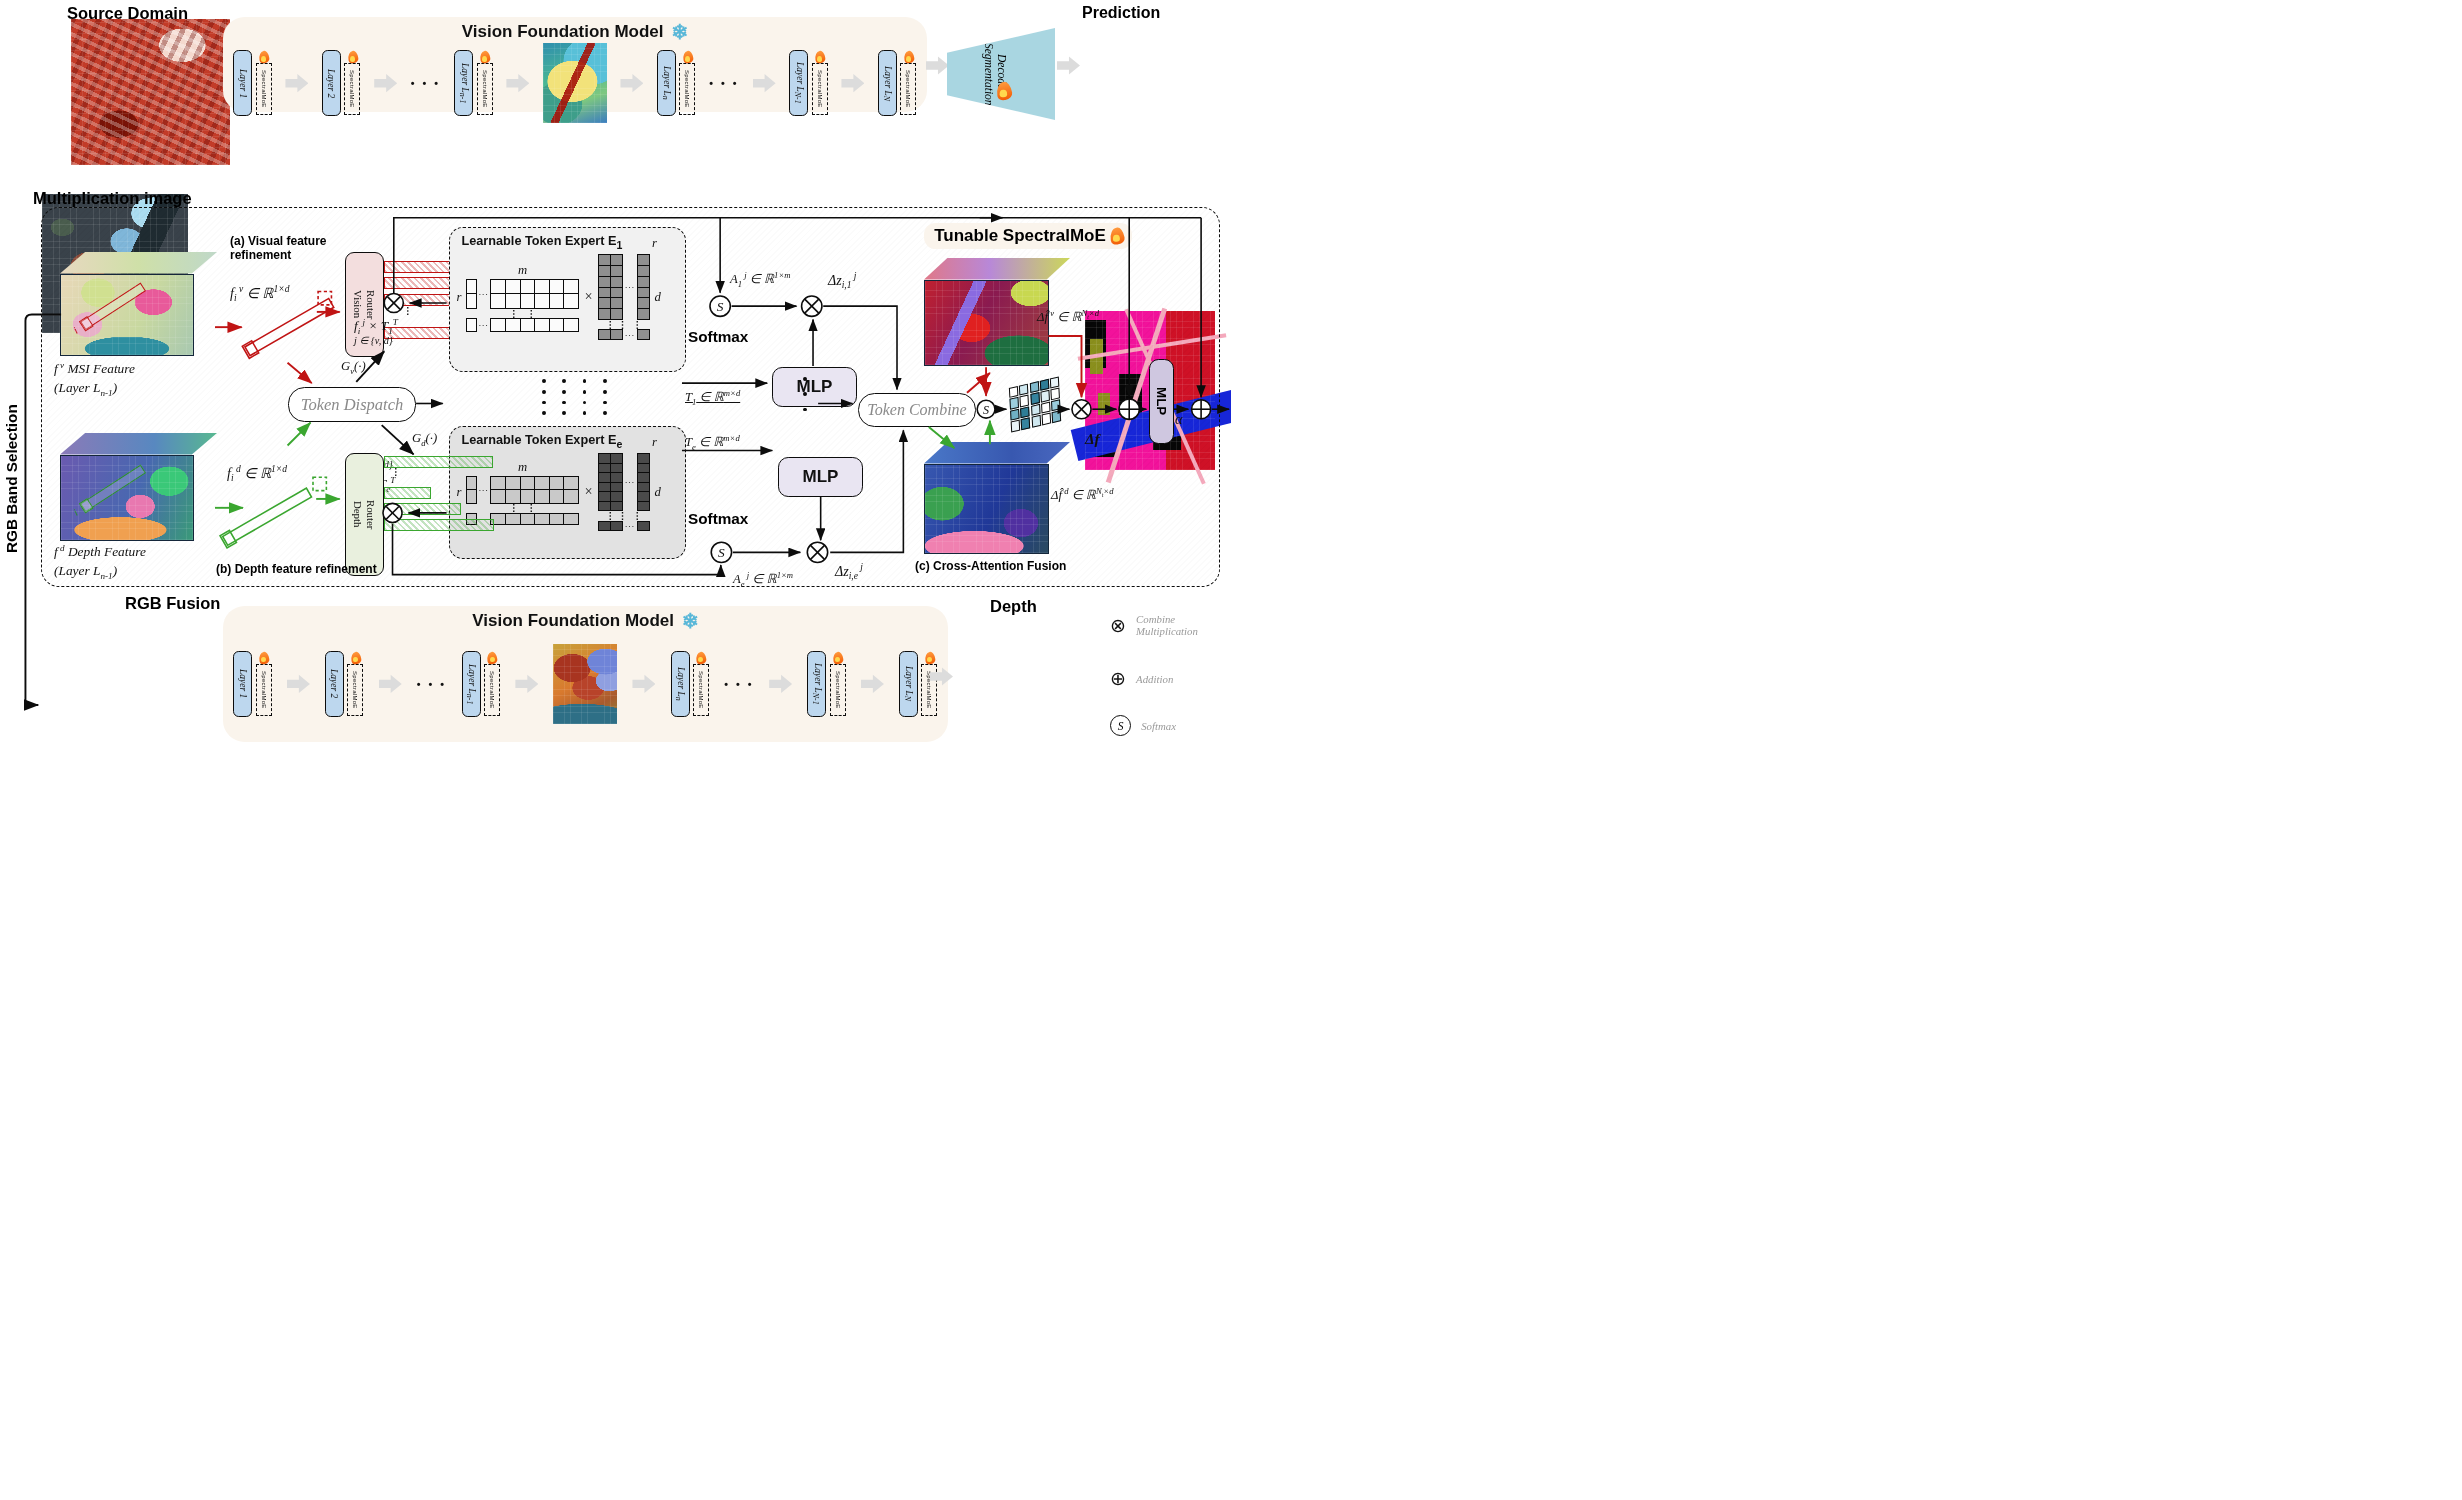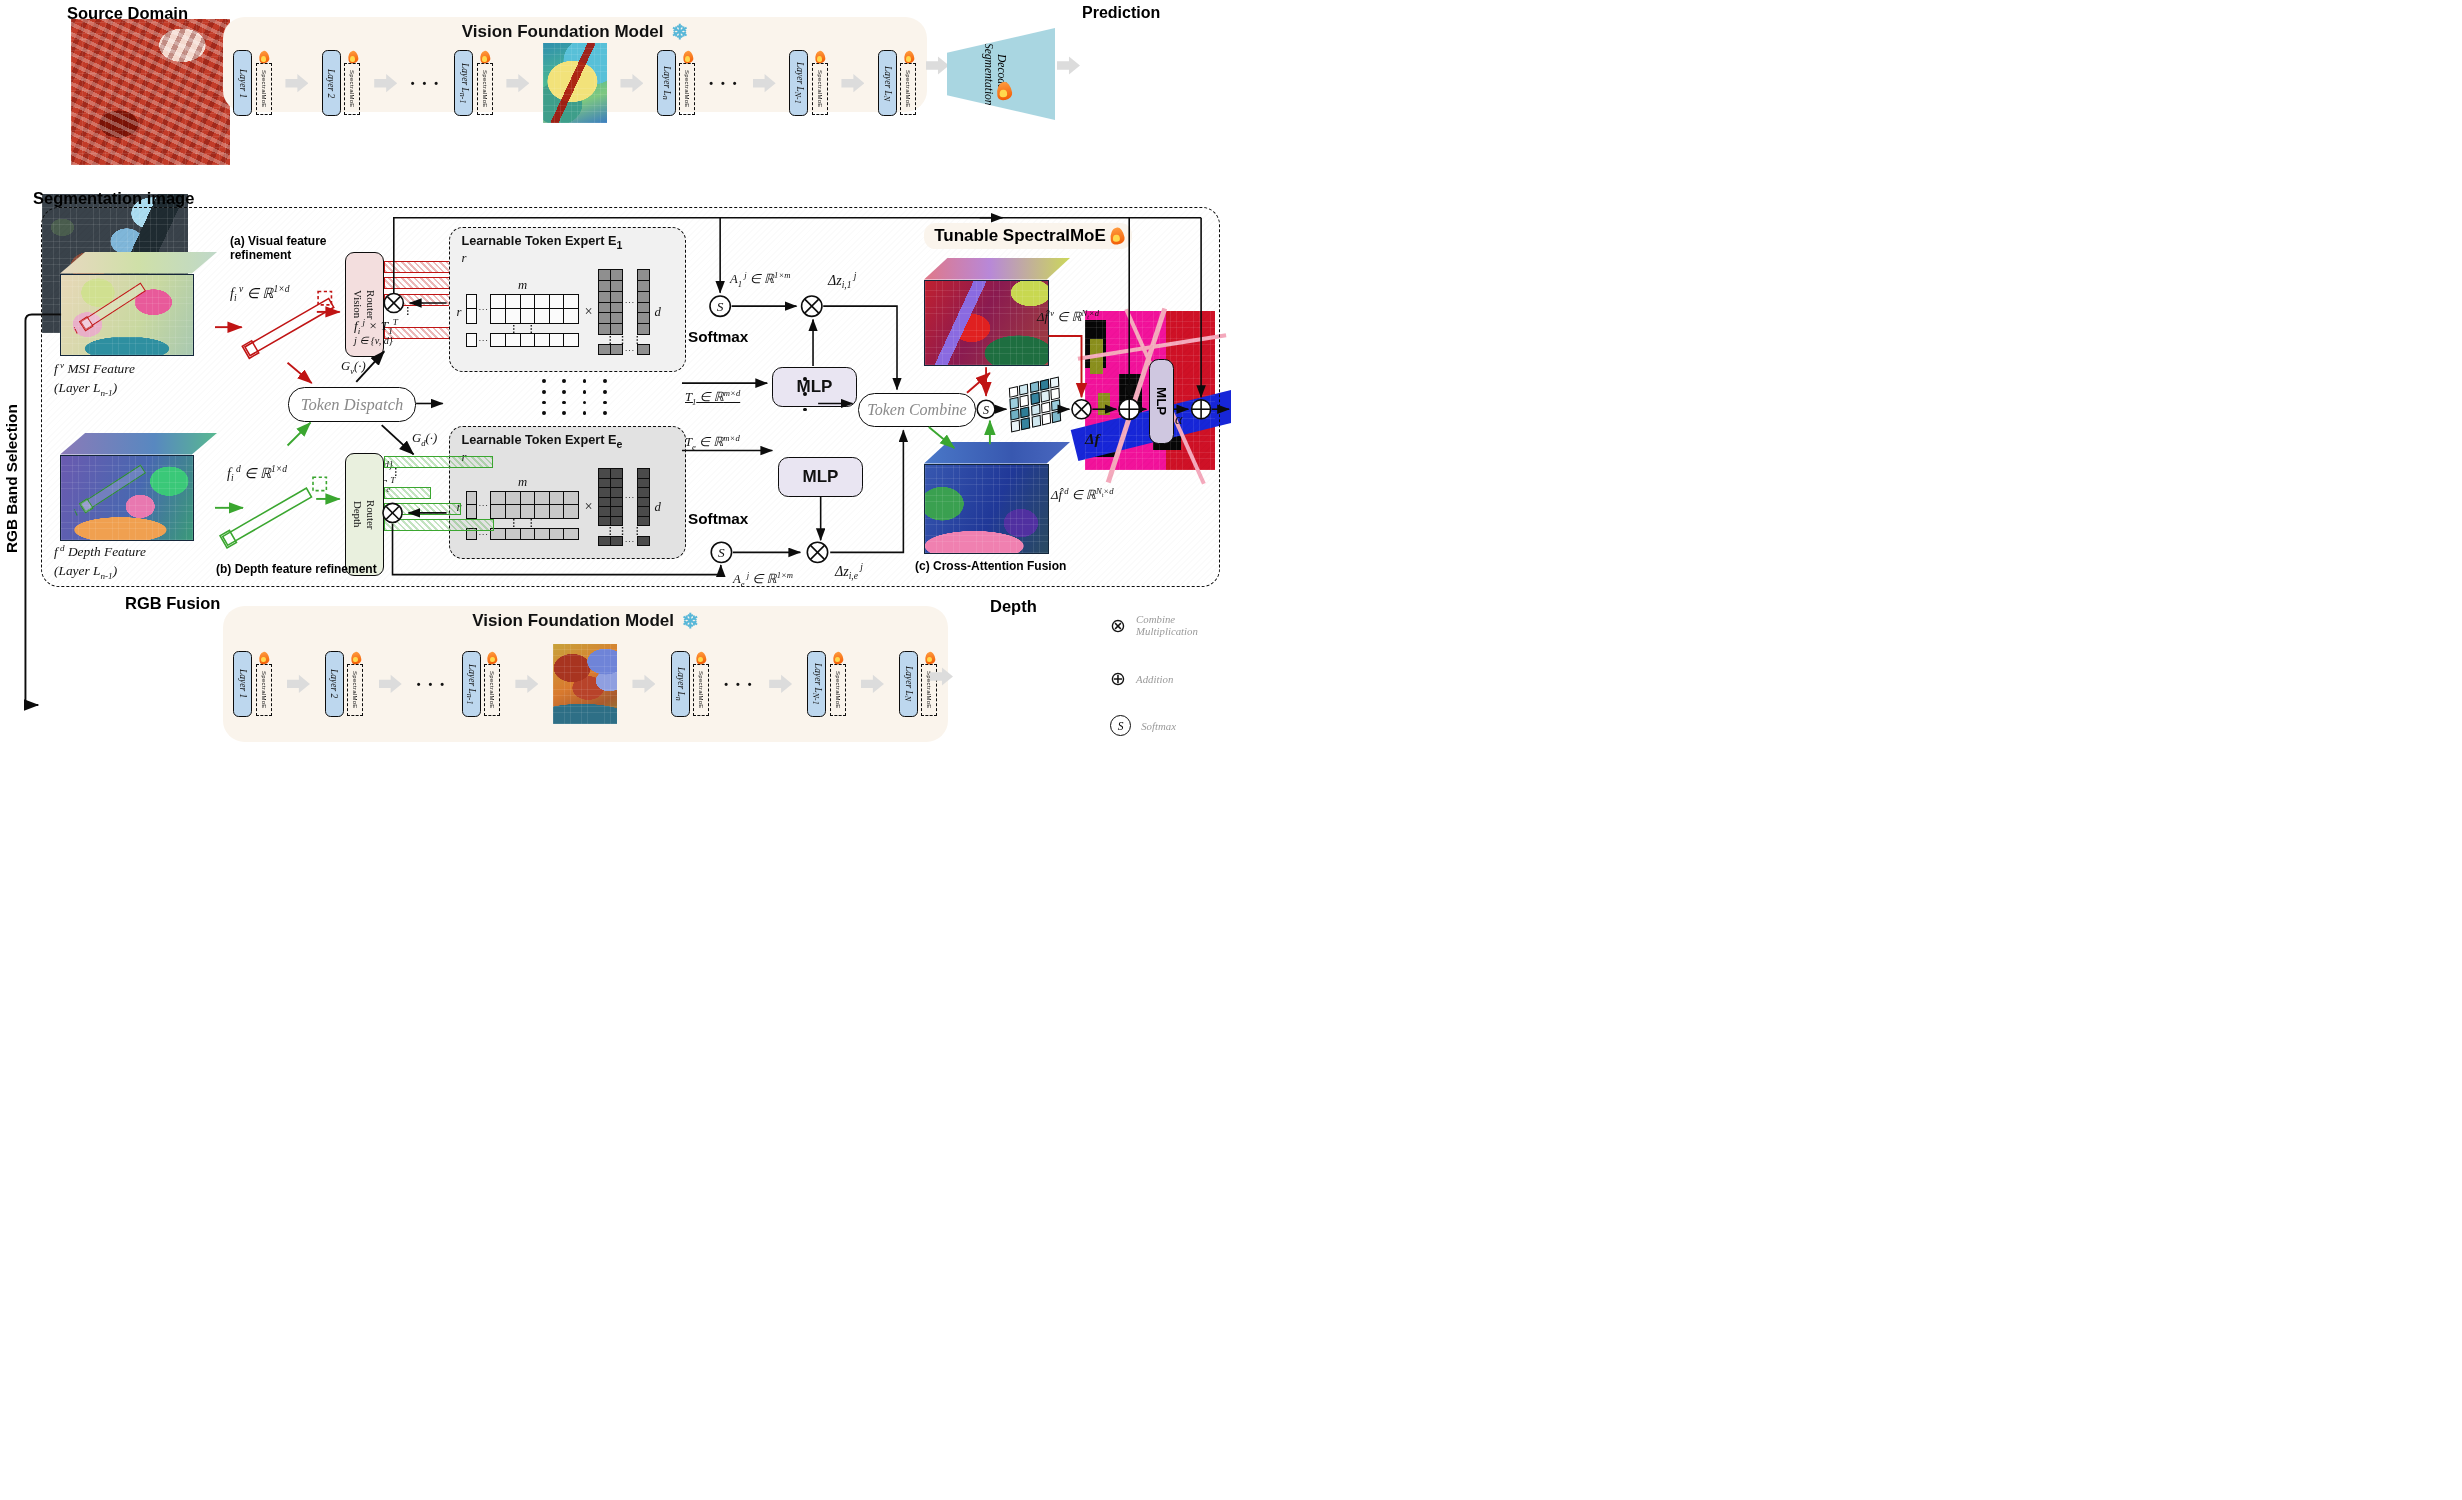--- a/index.html
+++ b/index.html
@@ -70,21 +70,21 @@
   .midpanel{border:1.9px dashed #0c0c0c;border-radius:18px;background-image:repeating-linear-gradient(135deg,rgba(0,0,0,.016) 0 1.3px,transparent 1.3px 4.5px);}
   .pill{border:1.9px solid #0c0c0c;border-radius:16.5px;background:#fff;display:flex;align-items:center;justify-content:center;}
   .pill.gtxt{color:#8a8a8a;}
   .router{border:1.6px solid #0c0c0c;border-radius:9px;display:flex;align-items:center;justify-content:center;gap:1.3px;}
   .router .vtext{font-family:"Li beration Serif",serif;font-size:10.8px;color:#111;}
   .hbar{border:1.6px solid #c01414;background:repeating-linear-gradient(45deg,rgba(192,20,20,.30) 0 1.9px,rgba(255,255,255,0) 1.9px 4.5px);}
   .hbar.g{border-color:#3aa62f;background:repeating-linear-gradient(45deg,rgba(58,166,47,.30) 0 1.9px,rgba(255,255,255,0) 1.9px 4.5px);}
   .mlp{background:#e9e5f2;border:1.9px solid #0c0c0c;border-radius:10.2px;display:flex;align-items:center;justify-content:center;font-weight:700;font-size:17px;color:#111;}
   .mlpv{background:#cfc7e0;border:1.6px solid #0c0c0c;border-radius:9.5px;display:flex;align-items:center;justify-content:center;}
   .expert{border:1.9px dashed #0c0c0c;border-radius:14px;}
-  .ex-head{display:flex;justify-content:space-between;align-items:flex-start;padding:6.4px 28px 0 11.5px;flex-direction:column;}
+  .ex-head{display:flex;justify-content:space-between;align-items:flex-end;padding:6.4px 28px 0 11.5px;}
   .ex-title{font-size:12.7px;font-weight:700;color:#111;}
   .ex-body{display:flex;align-items:center;gap:5.1px;padding:3.8px 5.1px 5.1px 6.4px;}
   .mx{display:grid;gap:0;}
   .mx .cell{border:1.1px solid #0c0c0c;margin:-0.6px;}
   .e1 .lmx .cell{background:#fbfbfb;} .e1 .rmx .cell{background:#8f8f8f;}
   .ee .lmx .cell{background:#c9c9c9;} .ee .rmx .cell{background:#4a4a4a;}
   .hdots{font-size:8.3px;letter-spacing:0.6px;color:#111;align-self:center;}
   .vdots{font-size:9.5px;font-weight:700;color:#111;line-height:.8;text-align:center;}
   .mgroup{display:flex;align-items:center;gap:2.5px;}
   .mcolumn{display:flex;flex-direction:column;align-items:center;gap:1.3px;}
@@ -136,21 +136,21 @@
   .dot{width:3.8px;height:3.8px;background:#0c0c0c;border-radius:50%;}
 </style>
 </head>
 <body>
 
 <div class="stage">
 
   <div class="abs b ctr" style="left:67px;top:3.8px;width:137px;font-size:16.5px;">Source Domain</div>
   <div class="abs sat-red pix" style="left:71px;top:19px;width:159px;height:146px;"></div>
   <div class="abs sat-rgb pix" style="left:42px;top:48px;width:146px;height:139px;"></div>
-  <div class="abs b" style="left:33px;top:189px;font-size:16.5px;">Segmentation image</div>
+  <div class="abs b" style="left:33px;top:189px;font-size:16.5px;">Multiplication image</div>
 
   <div class="abs fpanel" style="left:223px;top:17px;width:704px;height:95px;">
     <div class="ftitle">
       <span>Vision Foundation Model</span>
       <span class="snow">❄</span>
     </div>
     <div class="frow">
       <div class="lgrp">
         <div class="layerblk">
             <span class="vtext serif it">Layer 1</span>

